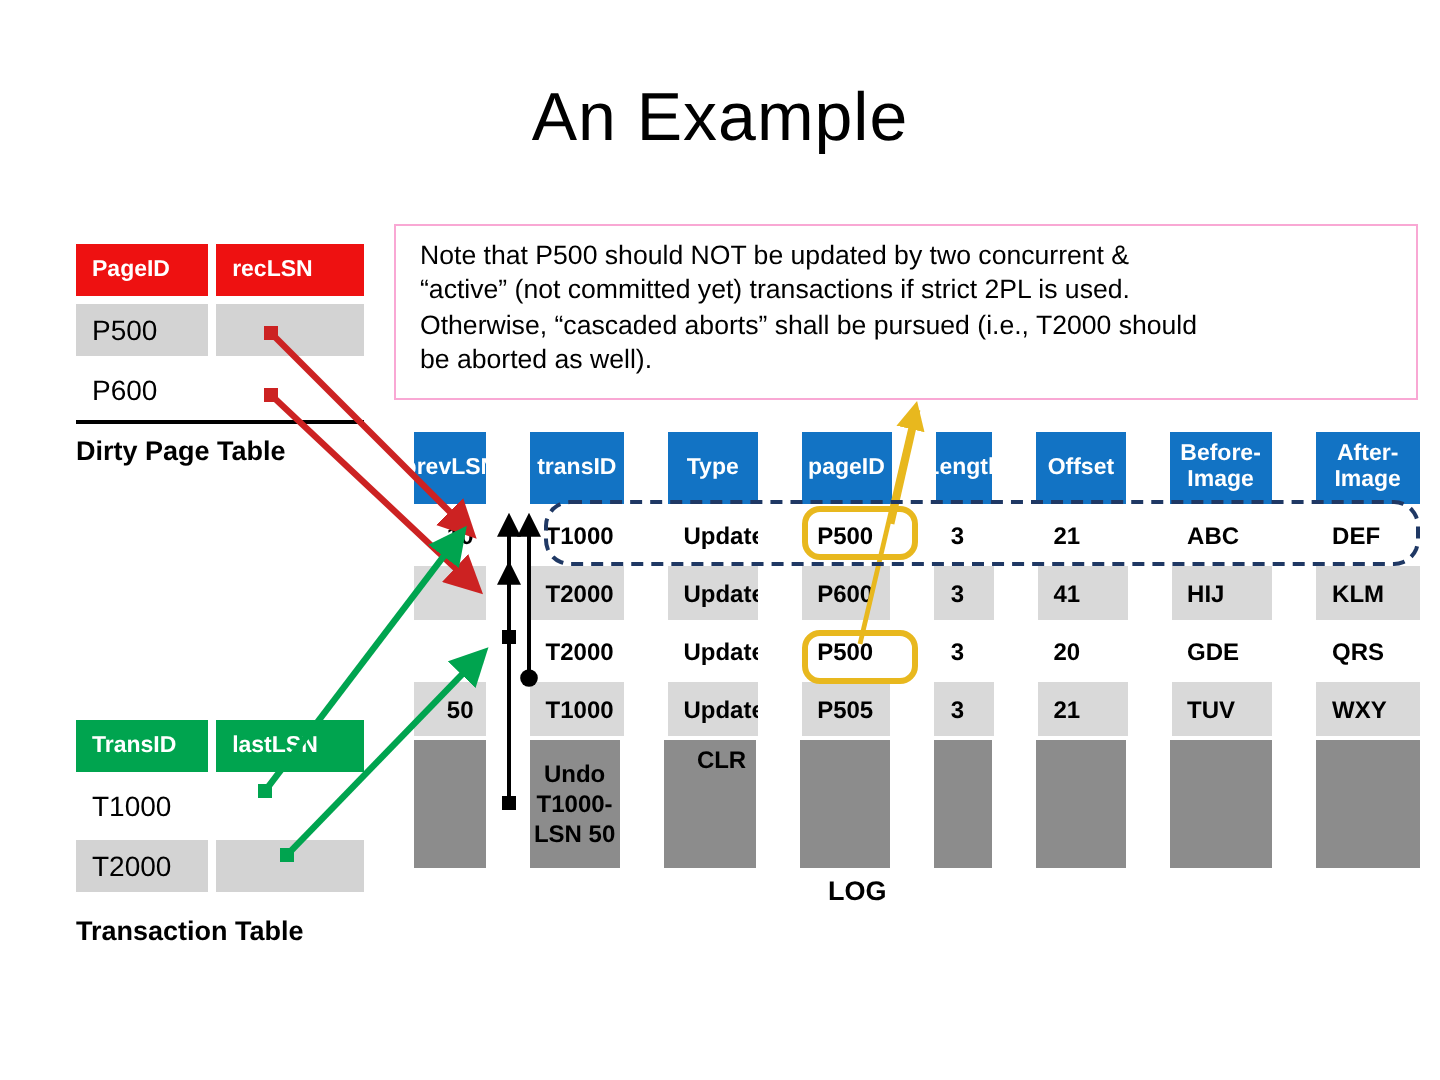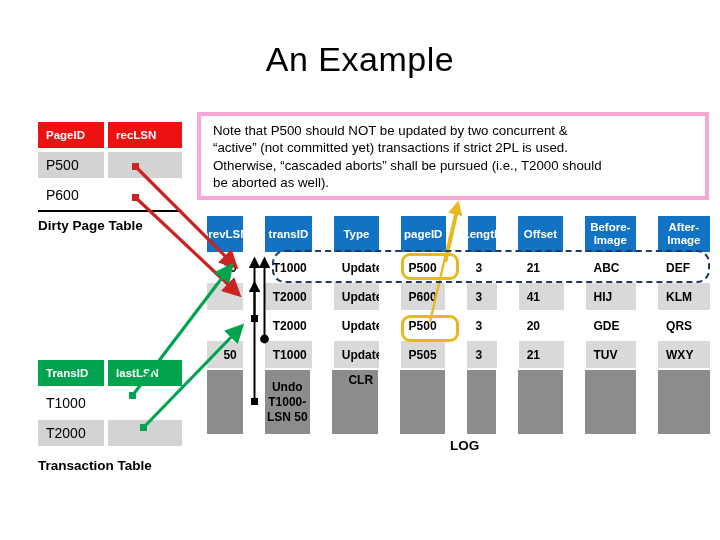--- a/index.html
+++ b/index.html
@@ -16,21 +16,21 @@
   .slide-title{
     position:absolute; left:0; top:40px; width:720px;
     text-align:center;
     font-size:34px; font-weight:400; color:#000000;
     letter-spacing:.5px;
   }
 
   
   .note-box{
     position:absolute; left:197px; top:112px; width:512px; height:88px;
-    border:4px solid #f9a8d4;
+    border:1px solid #f9a8d4;
     background:#ffffff;
     box-sizing:border-box;
     padding:6px 10px 12px 12px;
   }
   .note-box p{
     margin:0; font-size:13.3px; line-height:17.3px; color:#000; font-weight:400;
   }
 
   
   .mini-table{position:absolute; width:144px;}
@@ -92,21 +92,21 @@
   .r-dark{background:#8C8C8C;}
   .prev-val{justify-content:flex-end; padding-right:6px; padding-left:0; font-weight:bold;}
   .tall{height:66px !important;}
   .multiline{
     display:flex !important; flex-direction:column; justify-content:center;
     align-items:center; padding-left:0; text-align:center; line-height:15px;
   }
   .topal{align-items:flex-start !important; padding-top:3px;}
 
   .log-caption{
-    position:absolute; left:450px; top:438px;
+    position:absolute; left:414px; top:438px;
     font-size:13.5px; font-weight:bold; color:#000;
   }
 
   
   #overlay{position:absolute;left:0;top:0;width:720px;height:540px;pointer-events:none;}
   .hl-dash{
     position:absolute; border:2.5px dashed #1F3864; border-radius:13px;
     box-sizing:border-box;
   }
   .hl-gold{

